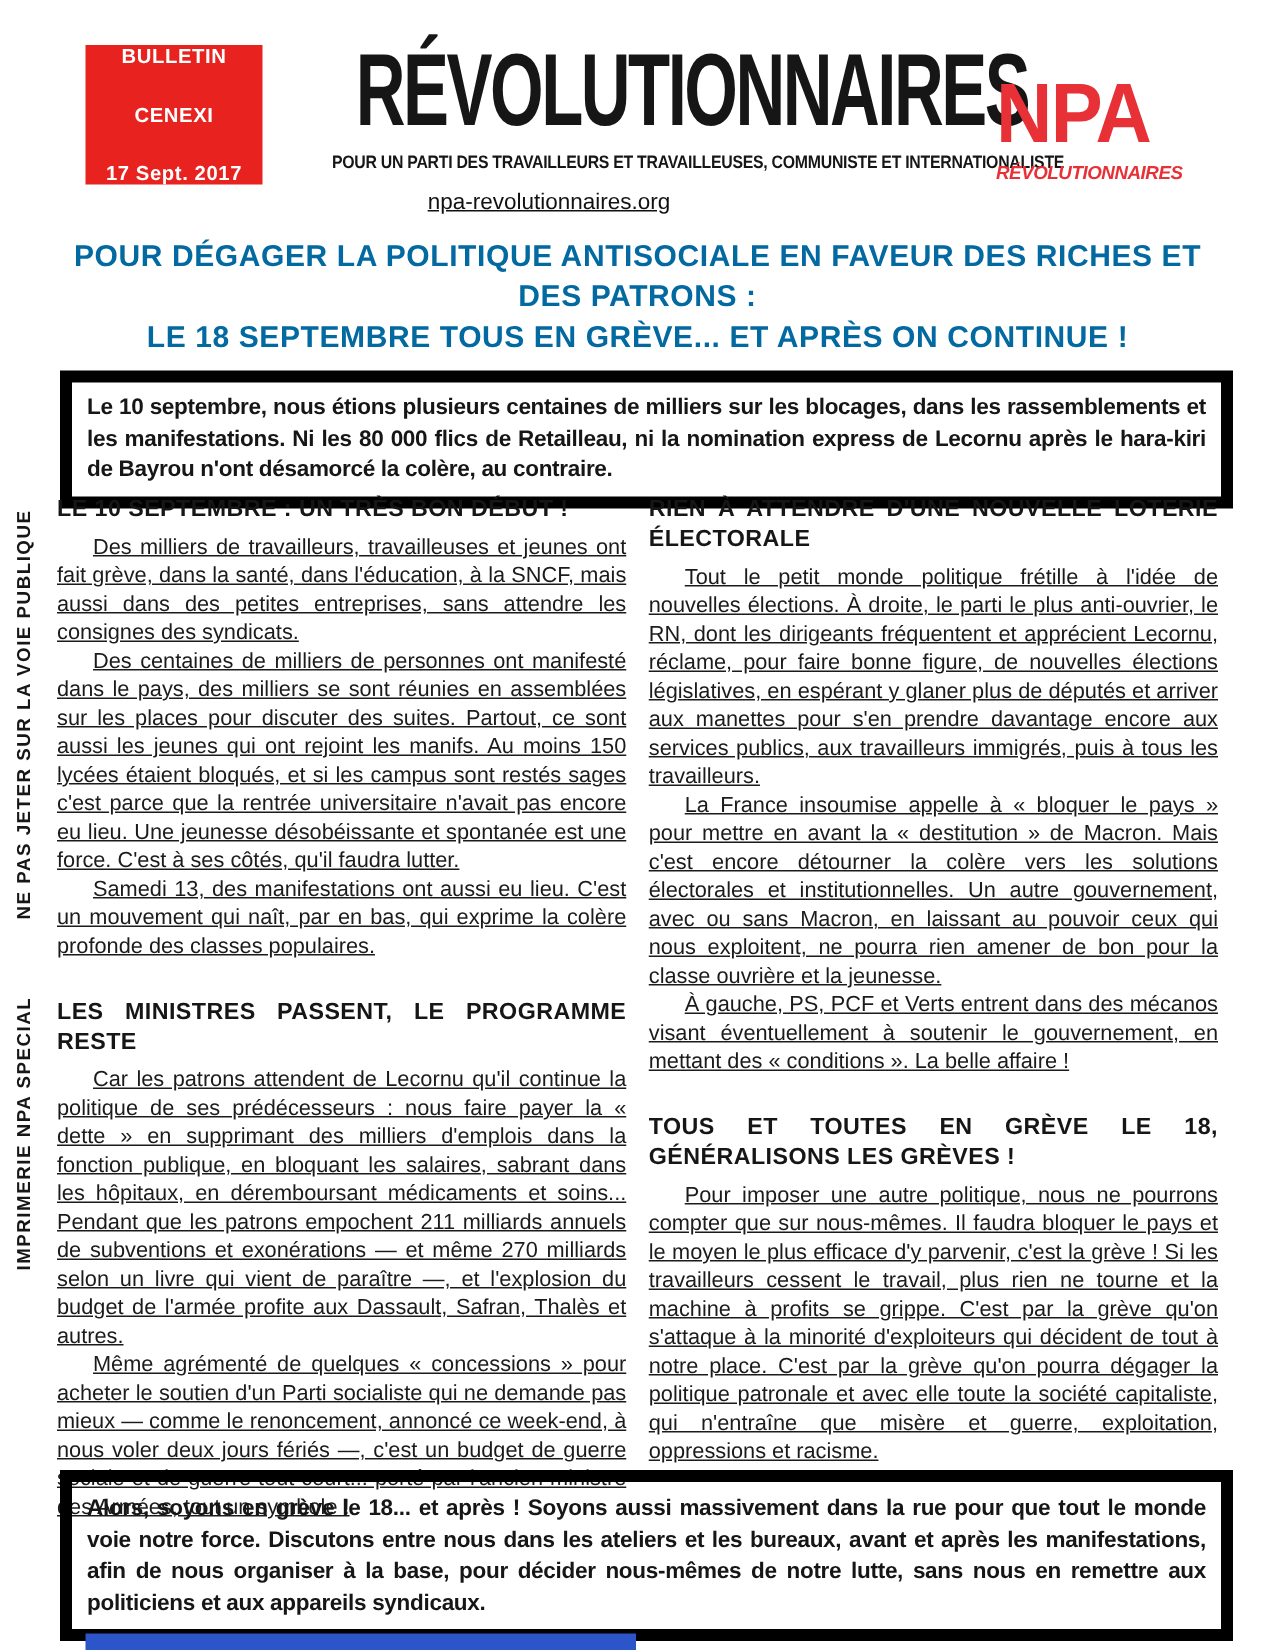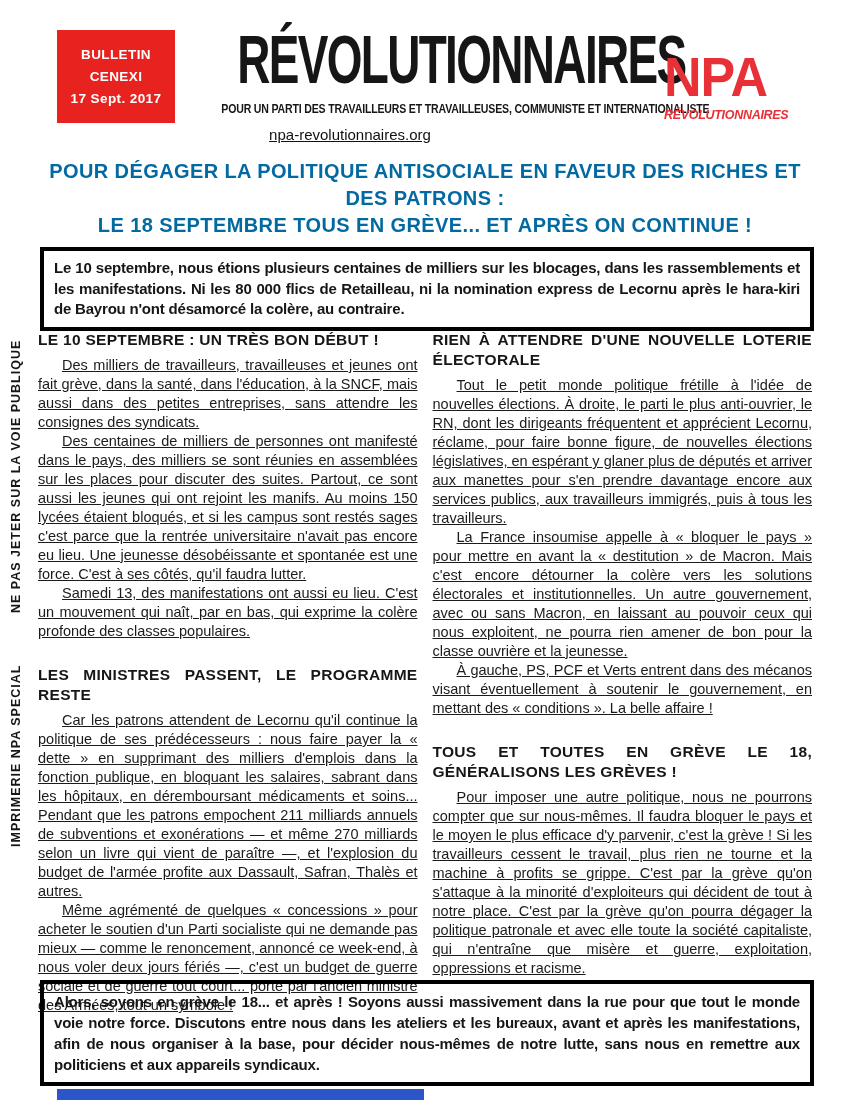--- a/index.html
+++ b/index.html
@@ -9,21 +9,21 @@
     background:#ffffff;
     font-family:"Liberation Sans","DejaVu Sans",sans-serif;
     color:#111;
     overflow:hidden;
   }
   
   .bulletin-box{
     position:absolute;left:57px;top:30px;width:118px;height:93px;
     background:#e8231f;color:#ffffff;
     display:flex;flex-direction:column;align-items:center;justify-content:center;
-    gap:7px;font-weight:bold;font-size:13.5px;letter-spacing:.4px;text-align:center;
+    gap:24px;font-weight:bold;font-size:13.5px;letter-spacing:.4px;text-align:center;
   }
   .masthead-center{position:absolute;left:188px;top:20px;width:478px;text-align:center;}
   .paper-title{
     display:inline-block;font-weight:bold;font-size:56px;letter-spacing:-2px;
     transform:scale(.82,1.22);transform-origin:center top;white-space:nowrap;color:#161616;
   }
   .paper-subtitle{
     margin-top:14px;
   }
   .paper-subtitle span{
@@ -31,31 +31,31 @@
     white-space:nowrap;transform:scaleX(.88);transform-origin:center;color:#161616;
   }
   .npa-logo{position:absolute;left:664px;top:48px;width:140px;text-align:left;color:#e73137;}
   .npa-acronym{
     display:inline-block;font-weight:bold;font-size:52px;letter-spacing:-1px;line-height:1;
     transform:scaleY(1.08);transform-origin:center top;
   }
   .npa-sub{
     margin-top:8px;font-weight:bold;font-style:italic;font-size:12.5px;letter-spacing:-.3px;white-space:nowrap;
   }
-  .site-url{position:absolute;left:0;top:126px;width:700px;text-align:center;}
+  .site-url{position:absolute;left:0;top:126px;width:700px;text-align:center;padding-left:16px;}
   .site-url a{color:#111;font-size:15px;text-decoration:underline;cursor:pointer;}
   
   .headline{
     position:absolute;left:42px;top:158px;width:766px;text-align:center;
     font-weight:bold;font-size:20px;line-height:27px;letter-spacing:.4px;color:#0369a1;
   }
   
   .frame-box{
     position:absolute;left:40px;width:746px;
-    border:4px solid #000000;padding:7px 10px;
+    border:8px solid #000000;padding:7px 10px;
     font-weight:bold;font-size:15px;line-height:20.5px;letter-spacing:-.2px;
     text-align:justify;color:#161616;
   }
   .intro-box{top:247px;}
   .outro-box{top:980px;line-height:21px;}
   
   .columns{
     position:absolute;left:38px;top:330px;width:774px;height:645px;
     display:flex;gap:15px;
   }

